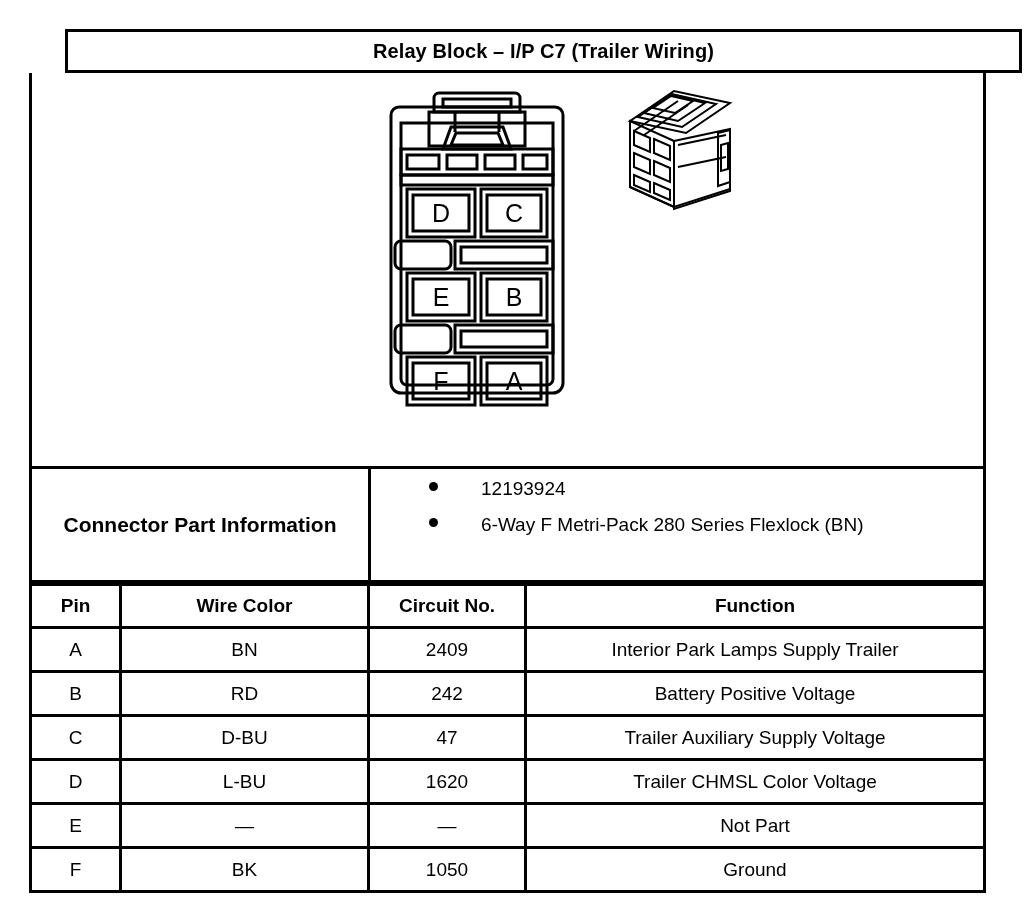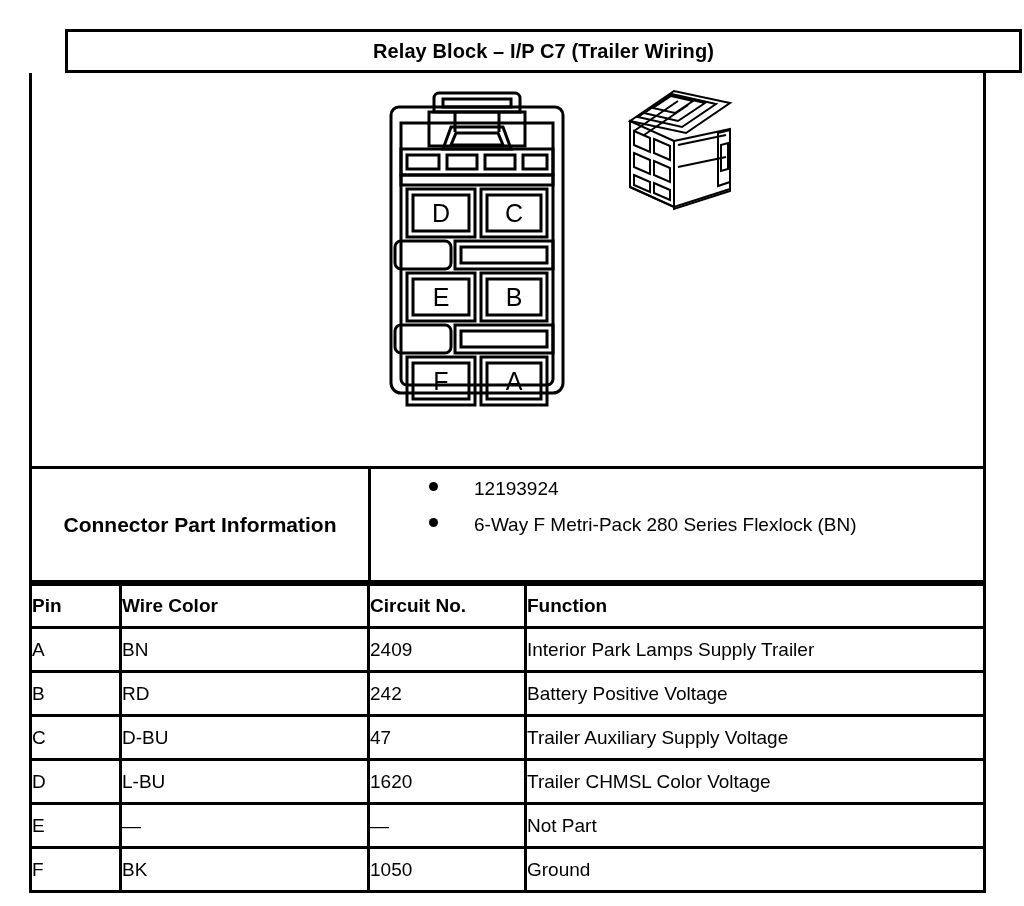--- a/index.html
+++ b/index.html
@@ -88,20 +88,21 @@
     flex-direction: column;
     justify-content: center;
     padding-left: 58px;
     padding-bottom: 22px;
   }
   .bullet-row {
     display: flex;
     align-items: baseline;
     height: 36px;
     font-size: 19px;
+    gap: 7px;
   }
   .bullet-dot {
     width: 9px;
     height: 9px;
     border-radius: 50%;
     background: #000;
     flex: 0 0 auto;
     position: relative;
     top: -4px;
   }
@@ -116,21 +117,21 @@
     width: 100%;
     border-collapse: collapse;
     table-layout: fixed;
   }
   .pin-table td, .pin-table th {
     border: 3px solid #000;
     height: 41px;
     font-size: 19px;
     font-weight: normal;
     padding: 0;
-    text-align: left;
+    text-align: center;
     vertical-align: middle;
   }
   .pin-table thead th {
     font-weight: bold;
     height: 40px;
   }
   .col-pin      { width: 90px; }
   .col-wire     { width: 248px; }
   .col-circuit  { width: 157px; }
   .col-function { width: auto; }

